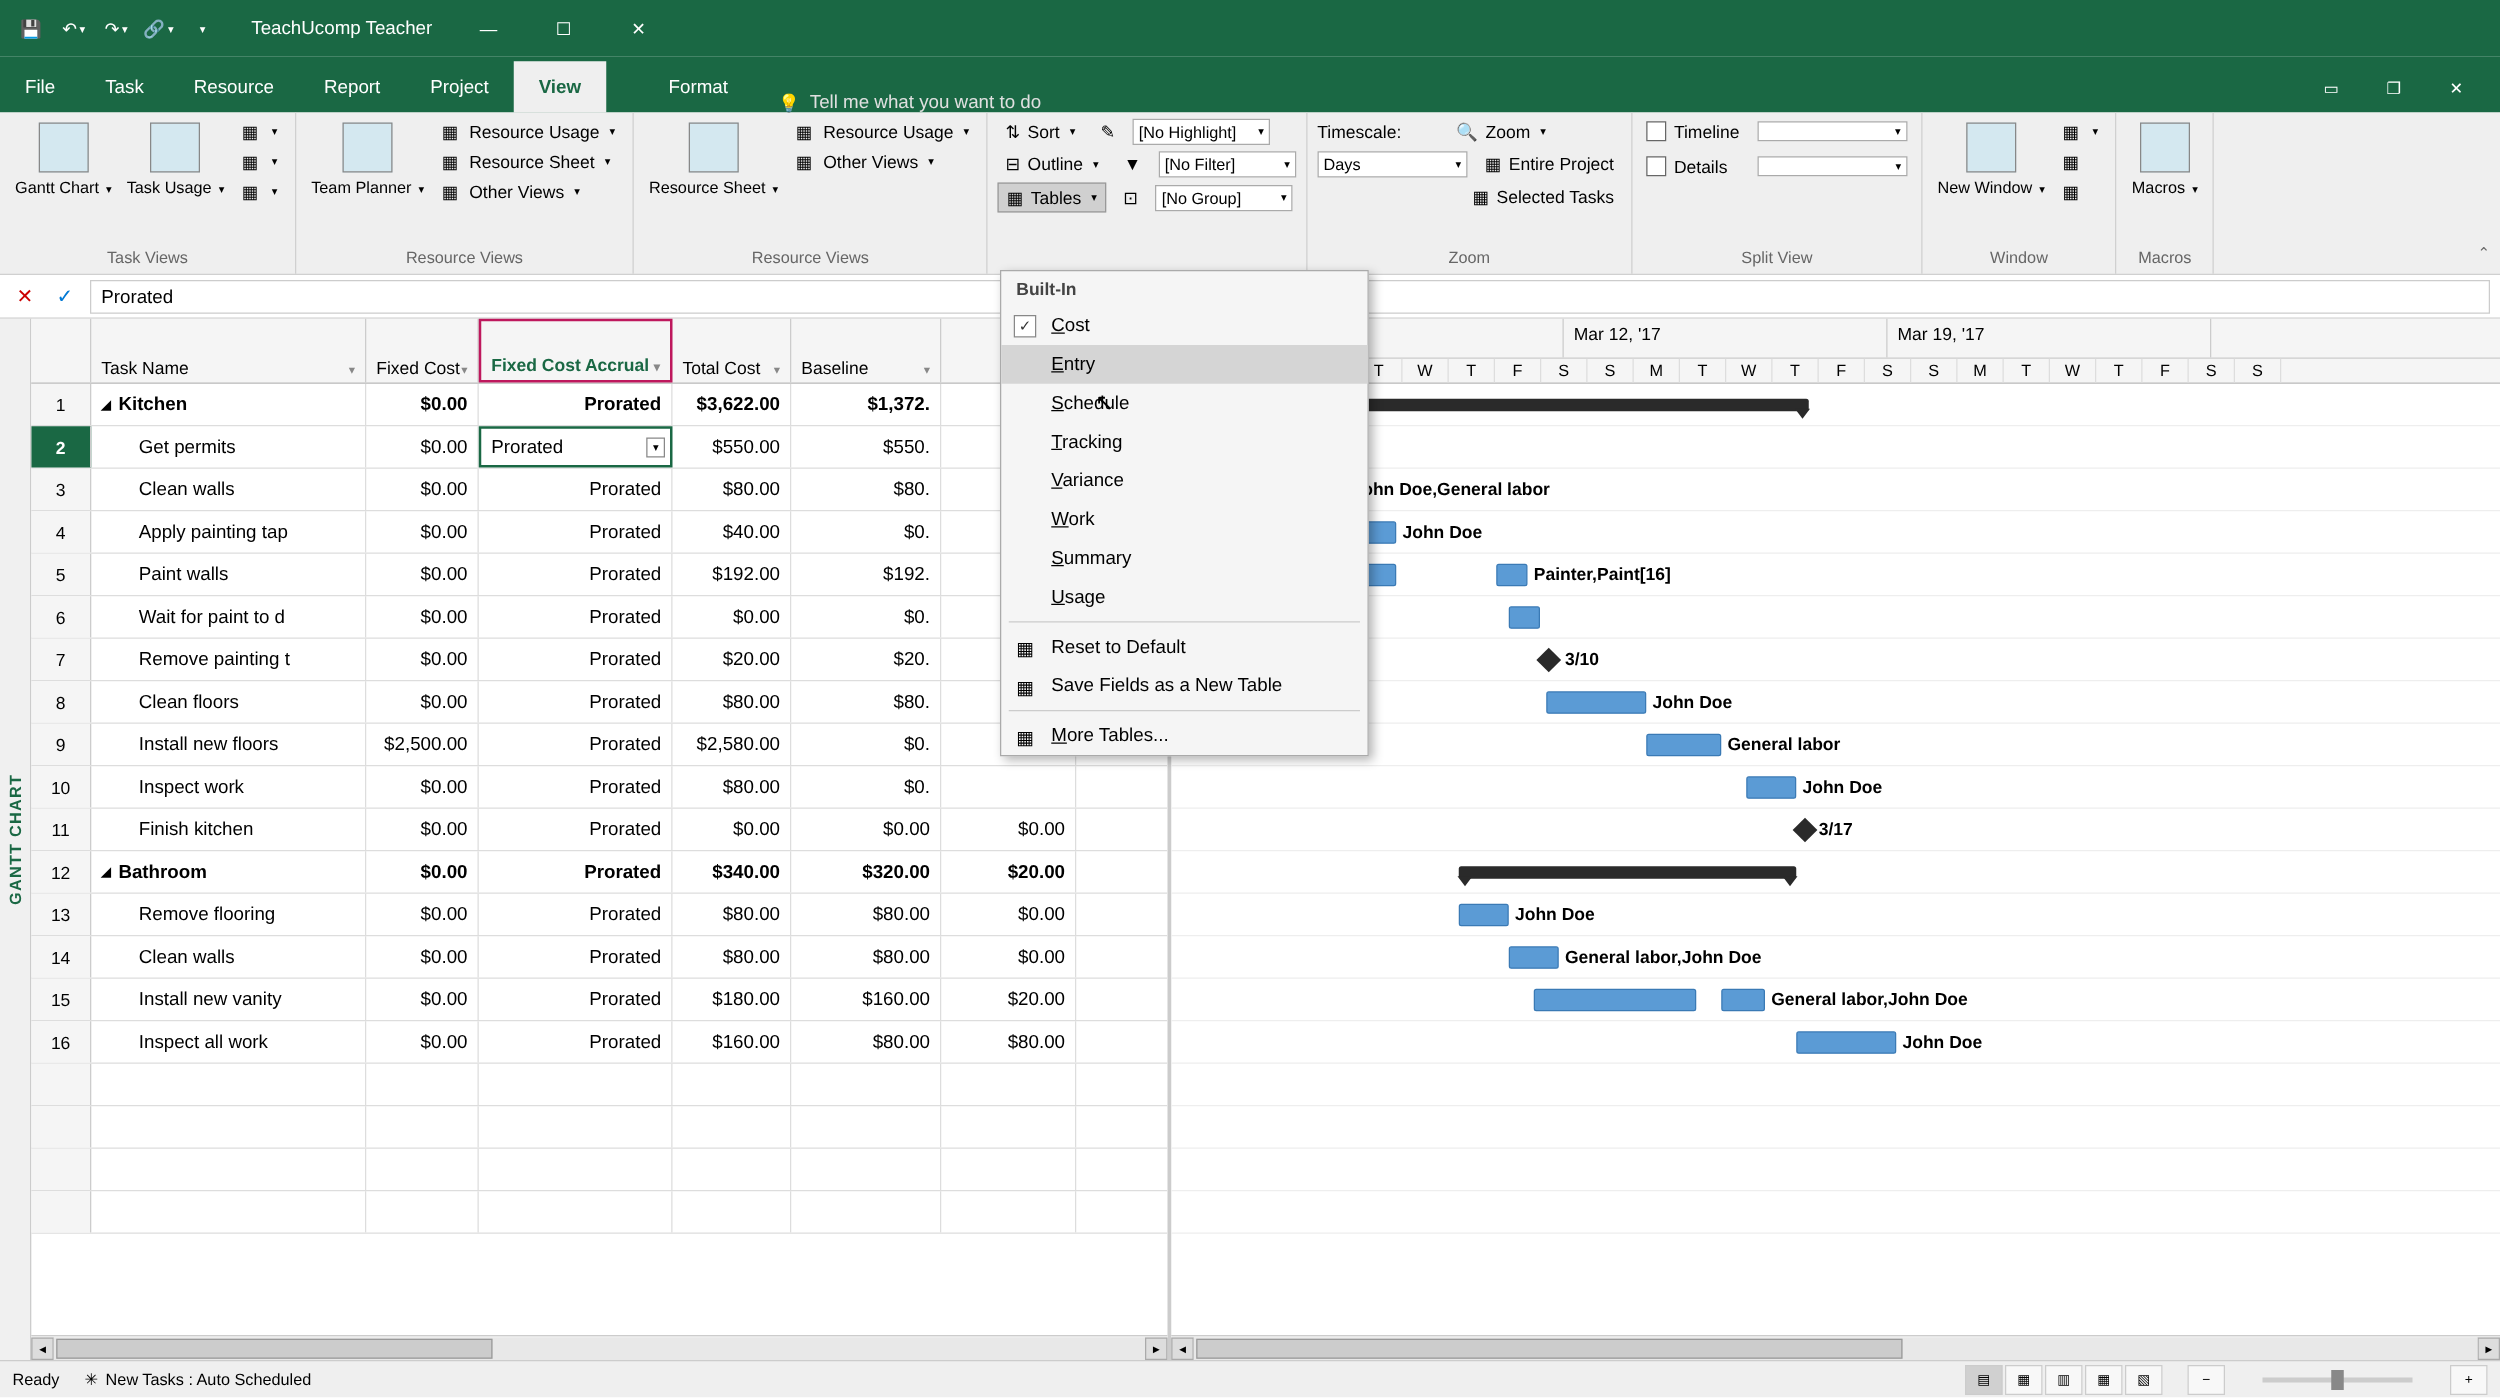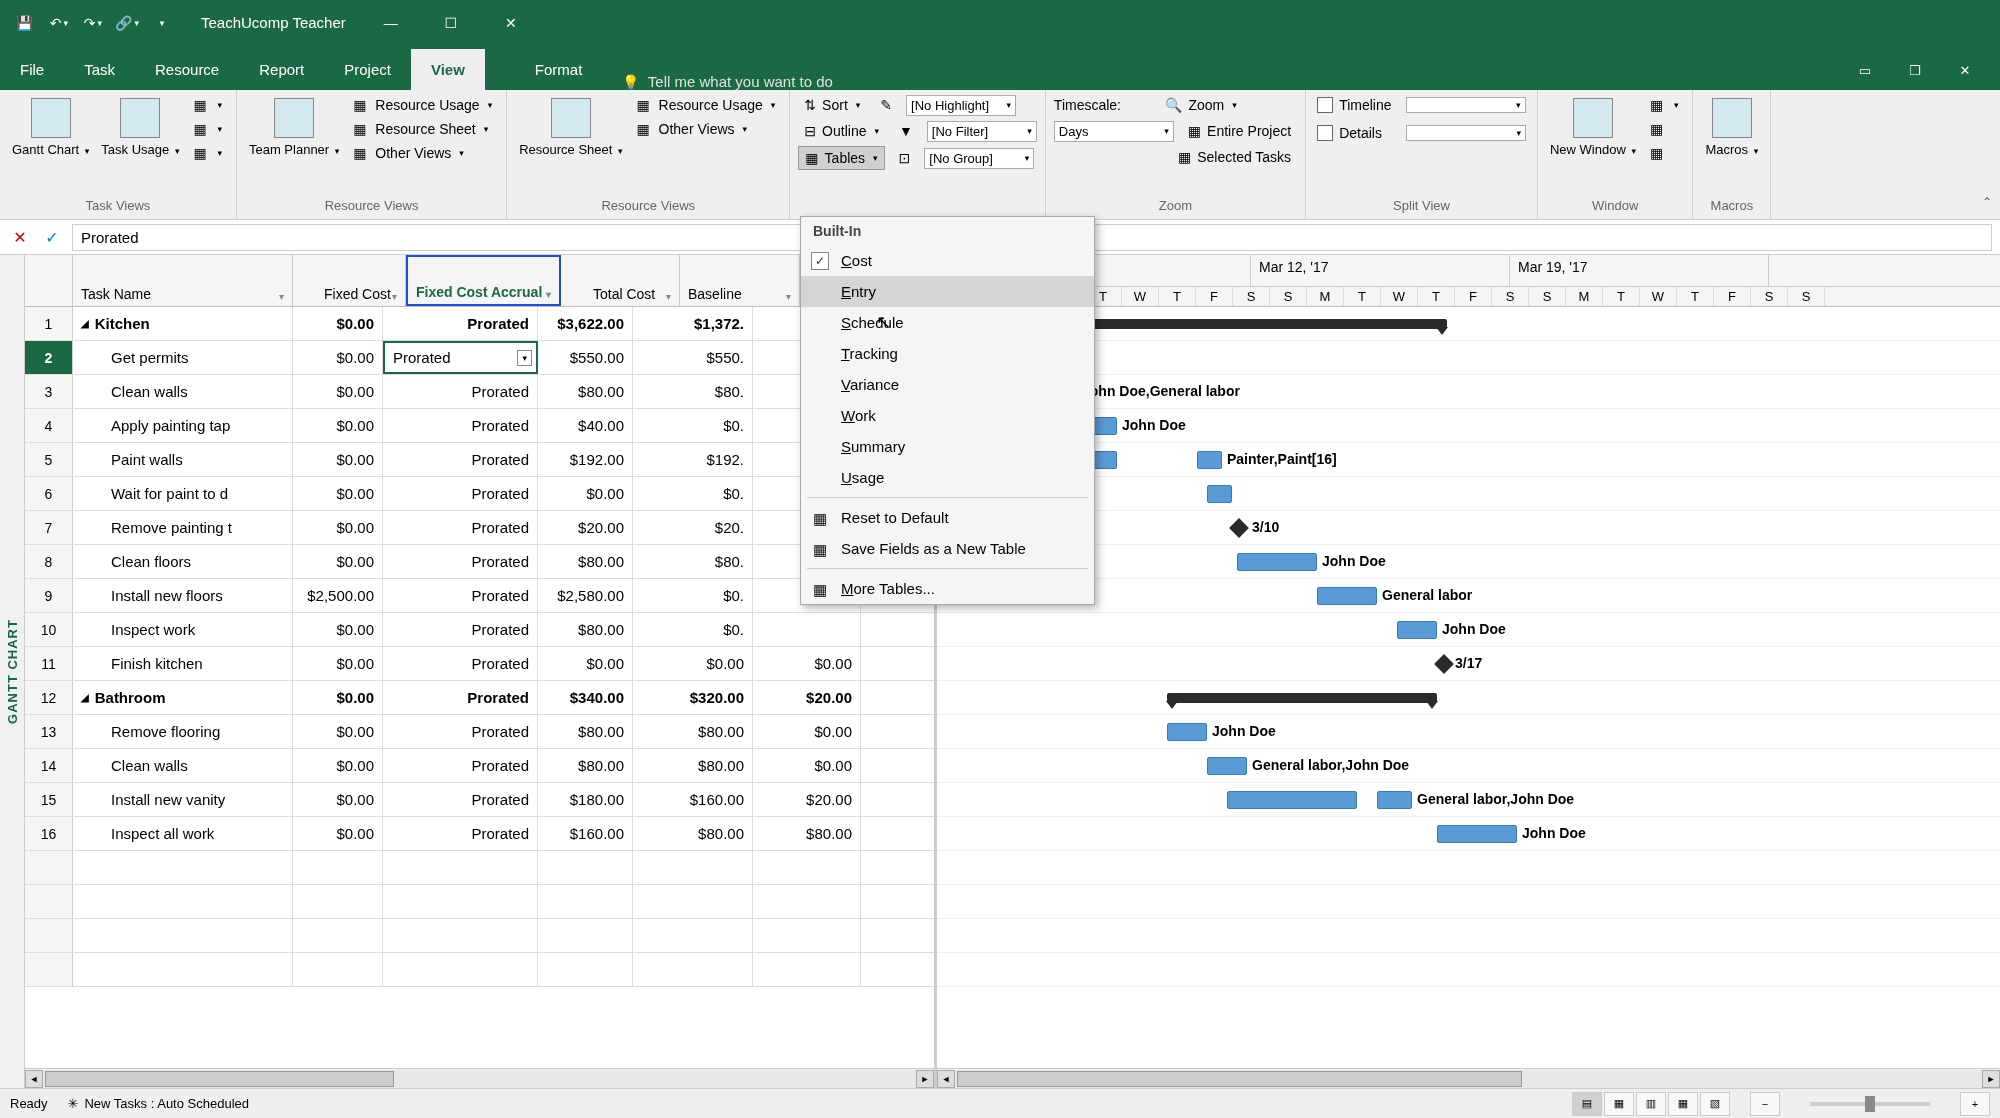--- a/index.html
+++ b/index.html
@@ -53,26 +53,26 @@
 
 .main { display: flex; height: calc(100% - 285px); position: relative; }
 .side-label { width: 25px; background: #f0f0f0; border-right: 1px solid #ccc; display: flex; align-items: center; justify-content: center; }
 .side-label-text { transform: rotate(-90deg); white-space: nowrap; font-size: 13px; font-weight: bold; color: #1a6844; letter-spacing: 1px; }
 
 
 .grid-section { width: 912px; display: flex; flex-direction: column; border-right: 3px solid #ccc; }
 .grid-header { display: flex; background: #f5f5f5; border-bottom: 1px solid #bbb; height: 52px; }
 .gh-rownum { width: 48px; border-right: 1px solid #ccc; }
 .gh-cell { border-right: 1px solid #ccc; padding: 4px 8px; display: flex; align-items: flex-end; justify-content: space-between; font-size: 14px; position: relative; }
-.gh-cell.active { color: #1a6844; font-weight: 600; border: 2px solid #1d4ed8; }
+.gh-cell.active { color: #1a6844; font-weight: 600; border: 2px solid #be185d; }
 .gh-arrow { font-size: 10px; color: #888; }
 .gh-taskname { width: 220px; }
-.gh-fixedcost { width: 90px; margin-left: 23px; }
+.gh-fixedcost { width: 90px; }
 .gh-accrual { width: 155px; }
-.gh-totalcost { width: 95px; margin-left: 24px; }
+.gh-totalcost { width: 95px; }
 .gh-baseline { width: 120px; }
 .gh-variance { width: 108px; }
 
 .grid-body { flex: 1; overflow: hidden; }
 .grid-row { display: flex; height: 34px; border-bottom: 1px solid #ddd; align-items: stretch; }
 .grid-row.selected .gr-num { background: #1a6844; color: #fff; font-weight: bold; }
 .gr-num { width: 48px; border-right: 1px solid #ccc; text-align: center; display: flex; align-items: center; justify-content: center; background: #f5f5f5; font-size: 14px; }
 .gr-cell { border-right: 1px solid #ddd; padding: 0 8px; display: flex; align-items: center; font-size: 15px; overflow: hidden; white-space: nowrap; }
 .gr-taskname { width: 220px; }
 .gr-taskname.summary { font-weight: bold; }

